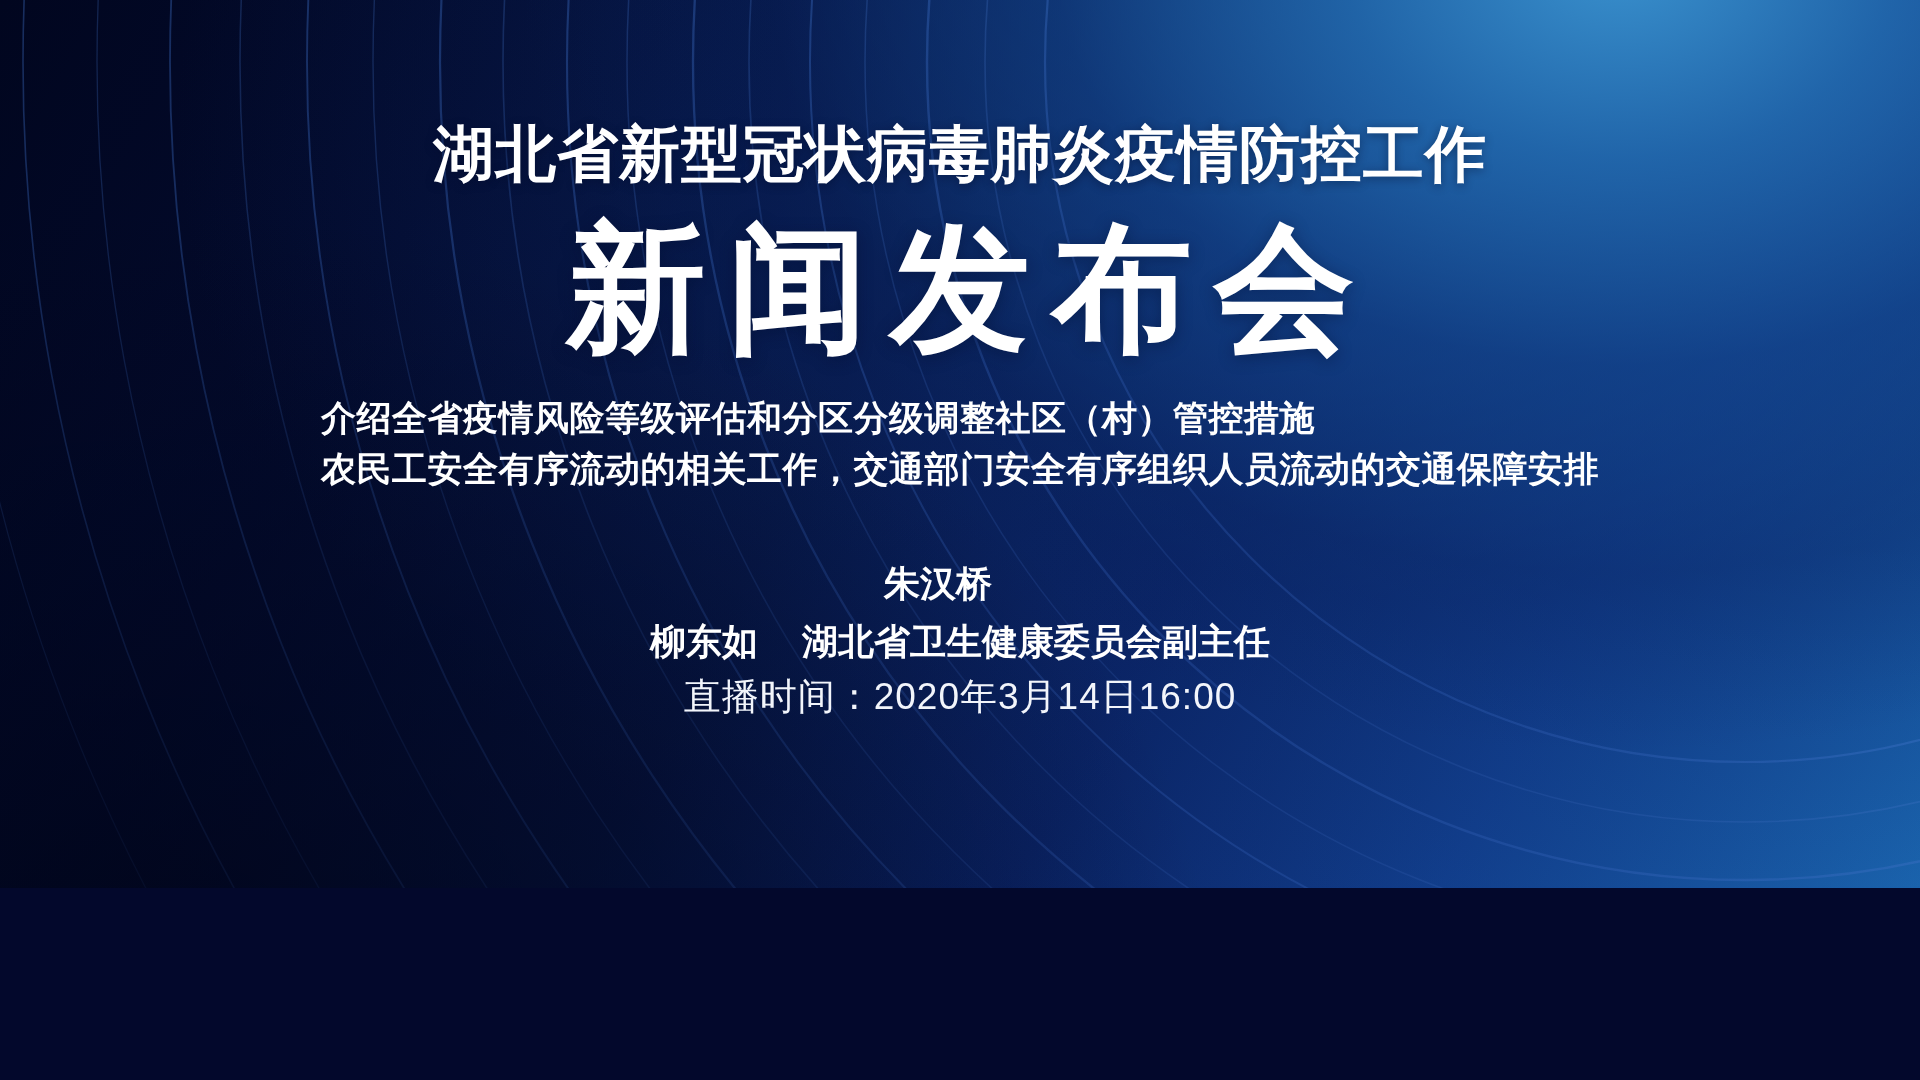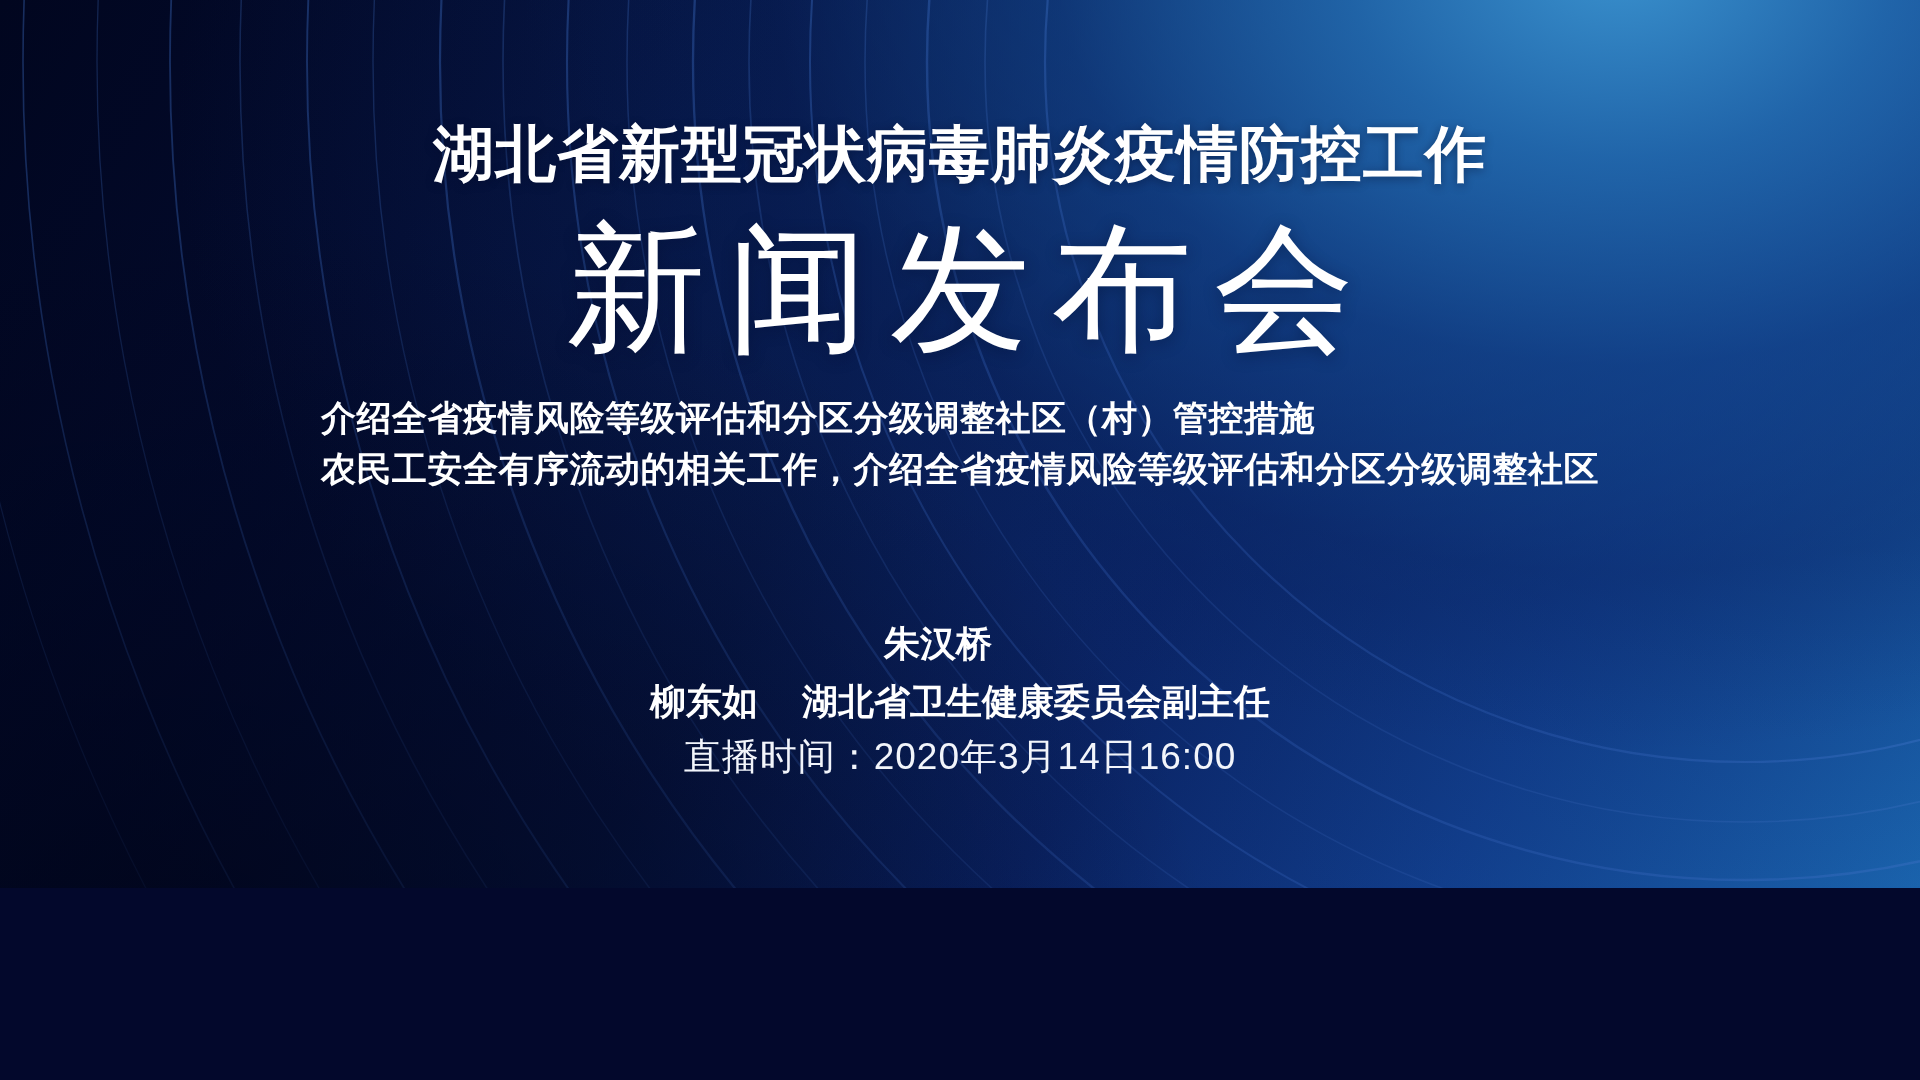--- a/index.html
+++ b/index.html
@@ -33,41 +33,41 @@
     font-weight:bold;
     color:#ffffff;
     letter-spacing:1px;
     white-space:nowrap;
     text-shadow:0 2px 10px rgba(0,10,40,0.45);
   }
   .headline{
     margin-top:34px;
     font-size:140px;
     line-height:1;
-    font-weight:normal;
+    font-weight:bold;
     color:#ffffff;
     letter-spacing:22px;
     text-indent:22px;
     white-space:nowrap;
     text-shadow:0 3px 16px rgba(0,12,45,0.40);
     text-align:center;
   }
   .subtitle-block{
     margin-top:34px;
   }
   .subtitle-line{
     font-size:35px;
     line-height:1.45;
     font-weight:bold;
     color:#ffffff;
     letter-spacing:0.5px;
     white-space:nowrap;
   }
   .speakers{
-    margin-top:120px;
+    margin-top:60px;
     display:flex;flex-direction:column;align-items:center;
   }
   .speaker-row{
     display:flex;align-items:baseline;
     font-size:36px;
     line-height:1.62;
     color:#ffffff;
     font-weight:bold;
     white-space:nowrap;
   }
@@ -131,21 +131,21 @@
   <div id="vignette"></div>
 
   <div id="content">
 
     <div class="title-line">湖北省新型冠状病毒肺炎疫情防控工作</div>
 
     <div class="headline">新闻发布会</div>
 
     <div class="subtitle-block">
       <div class="subtitle-line">介绍全省疫情风险等级评估和分区分级调整社区（村）管控措施</div>
-      <div class="subtitle-line">农民工安全有序流动的相关工作，介绍全省疫情风险等级评估和分区分级调整社区</div>
+      <div class="subtitle-line">农民工安全有序流动的相关工作，交通部门安全有序组织人员流动的交通保障安排</div>
     </div>
 
     <div class="speakers">
 
       <div class="speaker-row">
         <span class="speaker-name">朱汉桥</span>
       </div>
 
 
       <div class="speaker-row">

